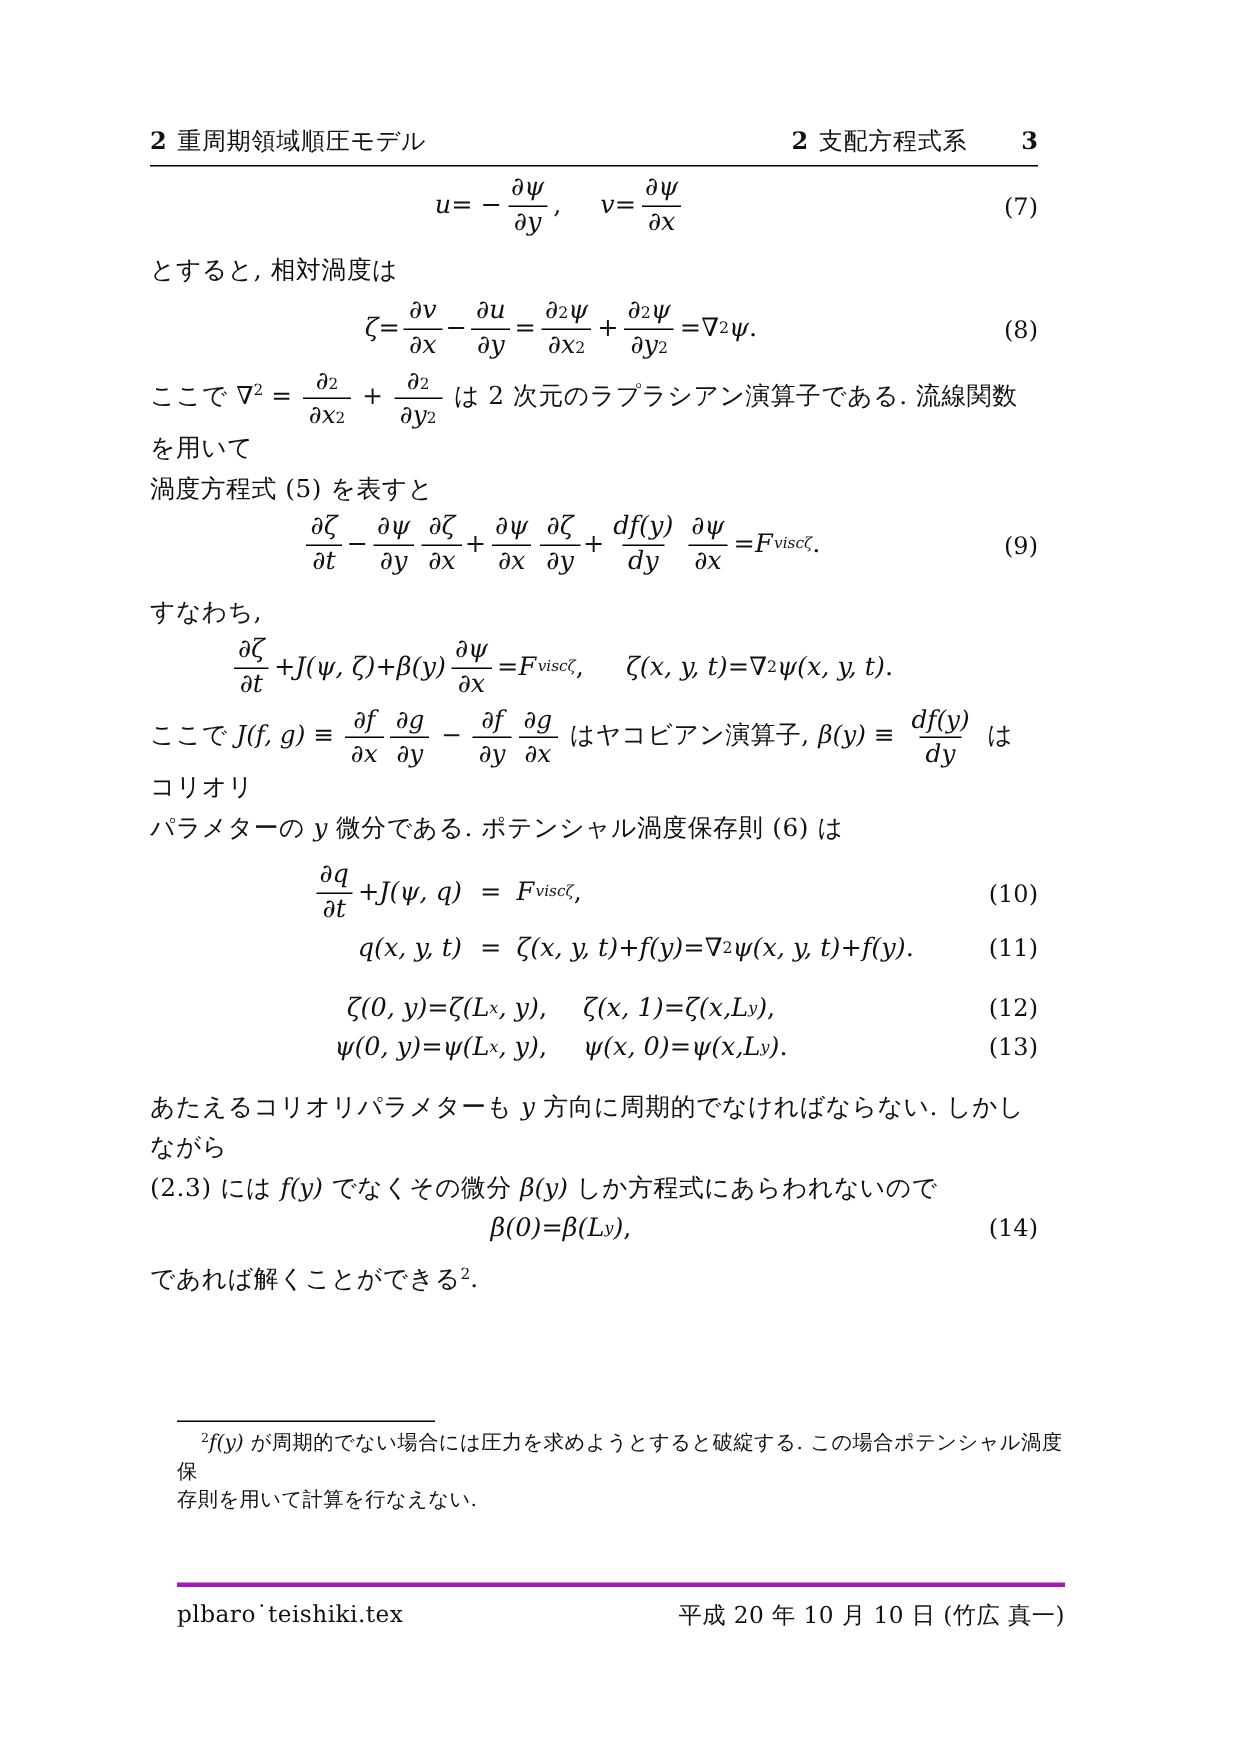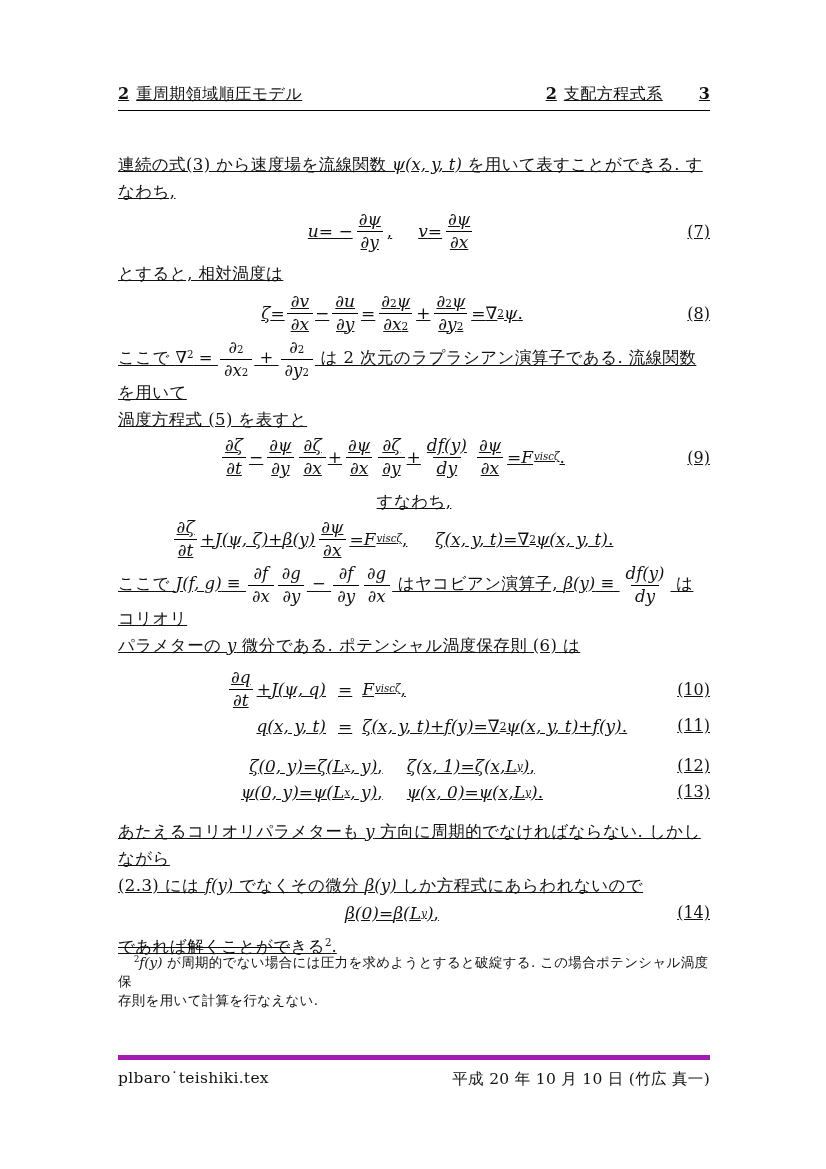--- a/index.html
+++ b/index.html
@@ -1,18 +1,18 @@
 <!DOCTYPE html>
 <html><head>
 <meta charset="utf-8">
 <style>
   html,body{margin:0;padding:0;}
   body{width:826px;height:1169px;background:#ffffff;position:relative;
        font-family:"DejaVu Serif","Liberation Serif",serif;color:#111;overflow:hidden;}
-  .sheet{position:absolute;left:118px;top:84px;width:592px;text-decoration:underline;}
+  .sheet{position:absolute;left:100px;top:84px;width:592px;}
 
   
   .pagehead{display:flex;justify-content:space-between;align-items:baseline;
             border-bottom:1.5px solid #000;padding-bottom:5px;font-size:16px;}
   .ph-num{font-weight:bold;}
   .ph-jp{margin-left:7px;letter-spacing:0.5px;}
   .ph-page{font-weight:bold;margin-left:36px;}
 
   
   .sechead{margin-top:32px;font-weight:bold;font-size:19px;
@@ -45,21 +45,21 @@
   .eq{display:flex;align-items:center;font-size:17px;}
   .eqc{flex:1;display:flex;justify-content:center;align-items:center;flex-wrap:nowrap;}
   .eqn{width:44px;text-align:right;font-size:16px;}
   .al-l{display:inline-flex;justify-content:flex-end;align-items:center;width:180px;}
   .al-r{display:inline-flex;justify-content:flex-start;align-items:center;width:300px;margin-left:12px;}
 
   
   .mt-p1{margin-top:40px;}
   .mt-p2{margin-top:8px;}
   .mt-p3{margin-top:6px;}
-  .mt-p4{margin-top:10px;text-align:center;}
+  .mt-p4{margin-top:10px;}
   .mt-p5{margin-top:6px;}
   .mt-p6{margin-top:26px;}
   .mt-p7{margin-top:16px;}
   .mt-p8{margin-top:10px;}
   .eq7{margin:6px 0 8px;}
   .eq8{margin:6px 0 6px;}
   .eq9{margin:4px 0 8px;}
   .eqA{margin:4px 0 6px;}
   .eq10{margin-top:10px;}
   .eq11{margin-top:6px;}
@@ -68,39 +68,38 @@
   .eq14{margin-top:4px;}
 
   
   .footnote{position:absolute;left:118px;width:592px;top:947px;}
   .fn-rule{width:172px;border-top:1px solid #000;margin-bottom:5px;}
   .fn-text{font-size:13.5px;line-height:19px;margin:0;text-indent:16px;letter-spacing:0.3px;}
   .fn-text .mi{font-size:13.5px;}
 
   
   .pagefoot{position:absolute;left:118px;width:592px;top:1055px;
-            border-top:5px solid #a21caf;padding-top:9px;display:flex;
+            border-top:3px solid #a21caf;padding-top:9px;display:flex;
             justify-content:space-between;font-size:15.5px;letter-spacing:0.3px;}
 </style>
 </head>
 <body>
 
 <div class="sheet">
 
   <div class="pagehead">
     <div class="ph-left">
       <span class="ph-num">2</span><span class="ph-jp">重周期領域順圧モデル</span>
     </div>
     <div class="ph-right">
       <span class="ph-num">2</span><span class="ph-jp">支配方程式系</span><span class="ph-page">3</span>
     </div>
   </div>
 
 
-  <p class="para mt-p1"><span class="jp">連続の式(3) から速度場を流線関数 </span><span class="mi">ψ(x, y, t)</span><span class="jp"> を用いて表すことができる. すなわち,</span></p>
 
   <div class="eq eq7">
     <div class="eqc">
         <span class="mi">u</span>
         <span class="rm"> = −</span>
         <span class="frac">
           <span class="fnum">
             <span class="mi">∂ψ</span>
           </span>
           <span class="fden">

